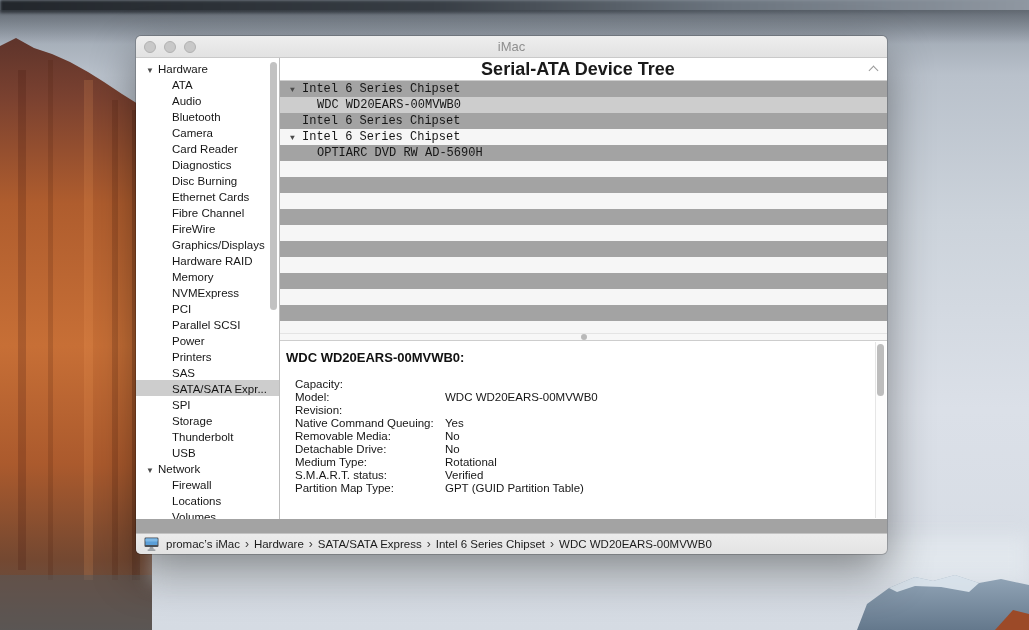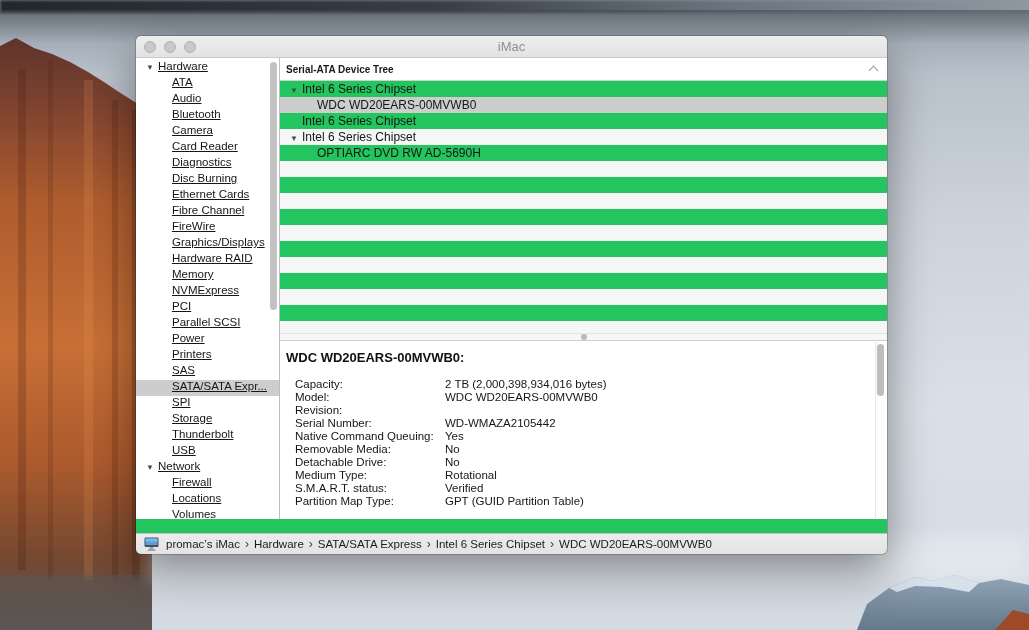--- a/index.html
+++ b/index.html
@@ -11,47 +11,47 @@
     background:linear-gradient(90deg,#22262b 0%,#383e45 42%,#6b747e 70%,#8f97a1 100%); filter:blur(1.5px); }
   .wp-topfade { position:absolute; top:10px; left:0; right:0; height:34px;
     background:linear-gradient(180deg,rgba(62,68,76,.55),rgba(62,68,76,0)); }
   .wp-cliff { position:absolute; top:0; left:0; width:152px; height:630px; }
   .wp-mist { position:absolute; right:0; bottom:48px; left:150px; height:46px;
     background:rgba(236,241,246,.5); filter:blur(9px); }
   .wp-mountain { position:absolute; right:0; bottom:0; width:172px; height:62px; }
 
   
   .window { position:absolute; left:136px; top:36px; width:751px; height:518px;
-    background:#22c55e; border-radius:5px;
+    background:#a3a3a3; border-radius:5px;
     box-shadow:0 18px 45px rgba(0,0,0,.42), 0 0 0 1px rgba(0,0,0,.18); display:flex; flex-direction:column; }
   .titlebar { height:22px; background:linear-gradient(#eeeeee,#e2e2e2); border-bottom:1px solid #c9c9c9;
     border-radius:5px 5px 0 0; position:relative; display:flex; align-items:center; justify-content:center; flex:0 0 auto; }
   .title { font-size:13px; color:#8f8f8f; }
   .lights { position:absolute; left:8px; top:0; height:22px; display:flex; align-items:center; gap:8px; }
   .light { width:12px; height:12px; border-radius:50%; background:#c8c8c8; border:1px solid #b2b2b2; }
 
   .wbody { flex:1 1 auto; display:flex; min-height:0; }
 
   
   .sidebar { width:144px; flex:0 0 auto; background:#ffffff; border-right:1px solid #bdbdbd;
     position:relative; overflow:hidden; padding-top:2px; }
-  .srow { height:16px; line-height:13px; font-size:11.5px; color:#161616; white-space:nowrap; padding-left:36px;text-decoration:underline; }
+  .srow { height:16px; line-height:18px; font-size:11.5px; color:#161616; white-space:nowrap; padding-left:36px; }
   .srow.group { padding-left:10px; }
   .srow .tri { display:inline-block; font-size:8px; color:#4a4a4a; width:12px; vertical-align:0.5px; }
   .srow.sel { background:#cdcdcd; }
   .side-scroll { position:absolute; top:4px; right:2px; width:7px; height:248px; border-radius:4px; background:#c2c2c2; }
 
   
   .main { flex:1 1 auto; display:flex; flex-direction:column; min-width:0; }
   .tree-header { height:23px; flex:0 0 auto; background:#ffffff; border-bottom:1px solid #cfcfcf;
     display:flex; align-items:center; padding:0 10px 0 6px; }
-  .tree-header .hlbl { font-size:10px; font-weight:bold; color:#1a1a1a; flex:1; }
+  .tree-header .hlbl { font-size:18px; font-weight:bold; color:#1a1a1a; flex:1;text-align:center; }
   .chev { width:7px; height:7px; border-left:1.5px solid #9a9a9a; border-top:1.5px solid #9a9a9a;
     transform:rotate(45deg); margin-top:3px; }
-  .tree-rows { flex:0 0 auto; height:252px; overflow:hidden; }
+  .tree-rows { flex:0 0 auto; height:252px; overflow:hidden;font-family:Liberation Mono, monospace; }
   .trow { height:16px; line-height:16px; font-size:12px; color:#161616; white-space:nowrap; }
   .tree-rows .trow:nth-child(even) { background:#f6f6f6; }
   .trow.l0 { padding-left:22px; }
   .trow.l1 { padding-left:37px; }
   .trow .tri { display:inline-block; font-size:8px; color:#4a4a4a; width:12px; margin-left:-12px; vertical-align:0.5px; }
   .trow.sel { background:#cdcdcd !important; }
 
   .splitter { height:8px; flex:0 0 auto; background:#f7f7f7; border-top:1px solid #e4e4e4; border-bottom:1px solid #cdcdcd;
     display:flex; align-items:center; justify-content:center; }
   .splitter .dot { width:6px; height:6px; border-radius:50%; background:#b9b9b9; }
@@ -183,32 +183,27 @@
       </div>
 
       <div class="splitter">
           <span class="dot"></span>
         </div>
 
       <div class="details">
         <div class="dtitle">WDC WD20EARS-00MVWB0:</div>
         <div class="field">
             <span class="fl">Capacity:</span>
-            <span class="fv">2 TB (2,000,398,934,016 bytes)</span>
           </div>
         <div class="field">
             <span class="fl">Model:</span>
             <span class="fv">WDC WD20EARS-00MVWB0</span>
           </div>
         <div class="field">
             <span class="fl">Revision:</span>
-          </div>
-        <div class="field">
-            <span class="fl">Serial Number:</span>
-            <span class="fv">WD-WMAZA2105442</span>
           </div>
         <div class="field">
             <span class="fl">Native Command Queuing:</span>
             <span class="fv">Yes</span>
           </div>
         <div class="field">
             <span class="fl">Removable Media:</span>
             <span class="fv">No</span>
           </div>
         <div class="field">

